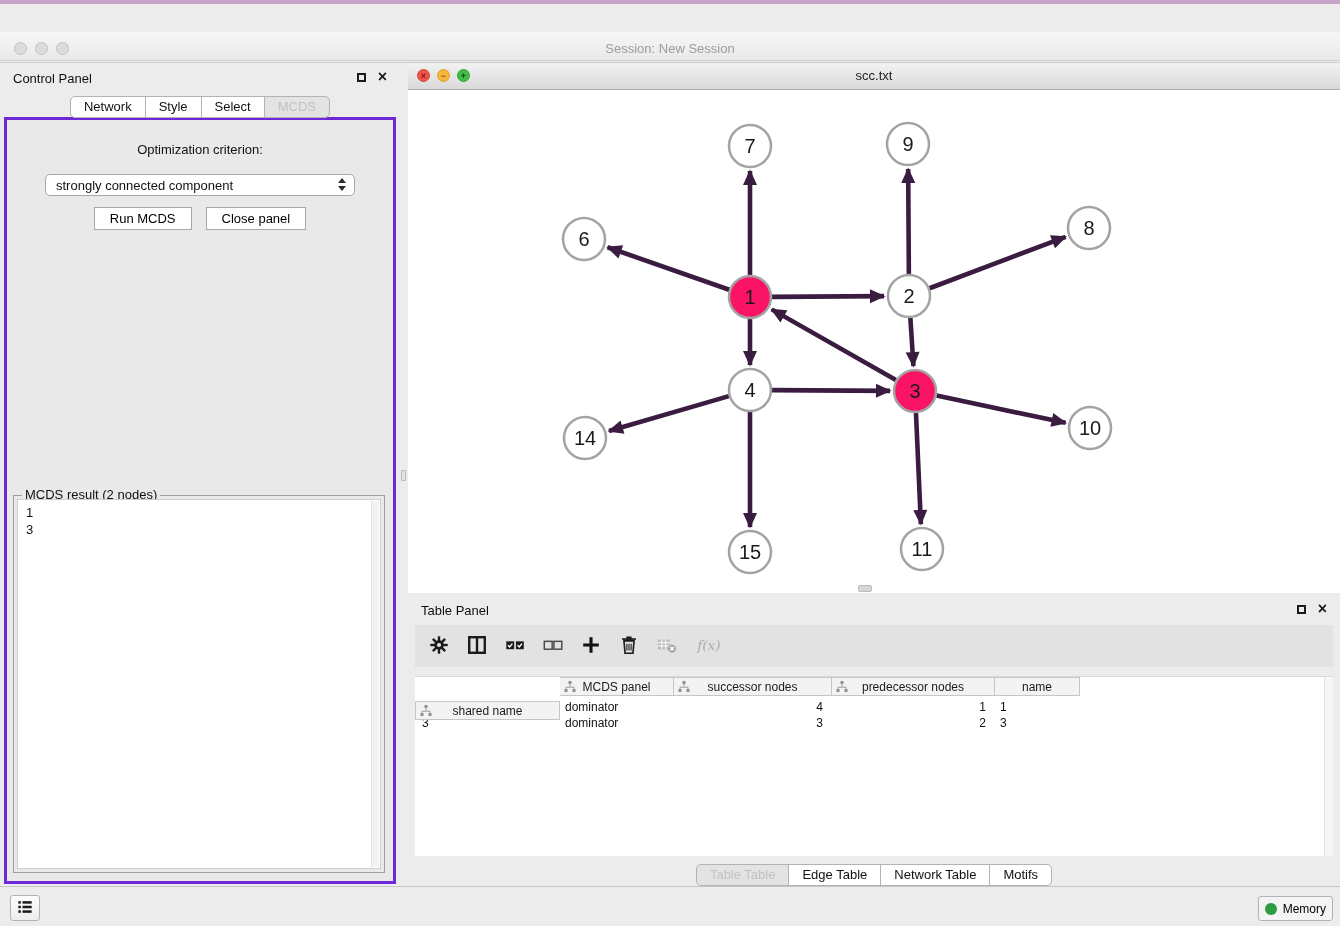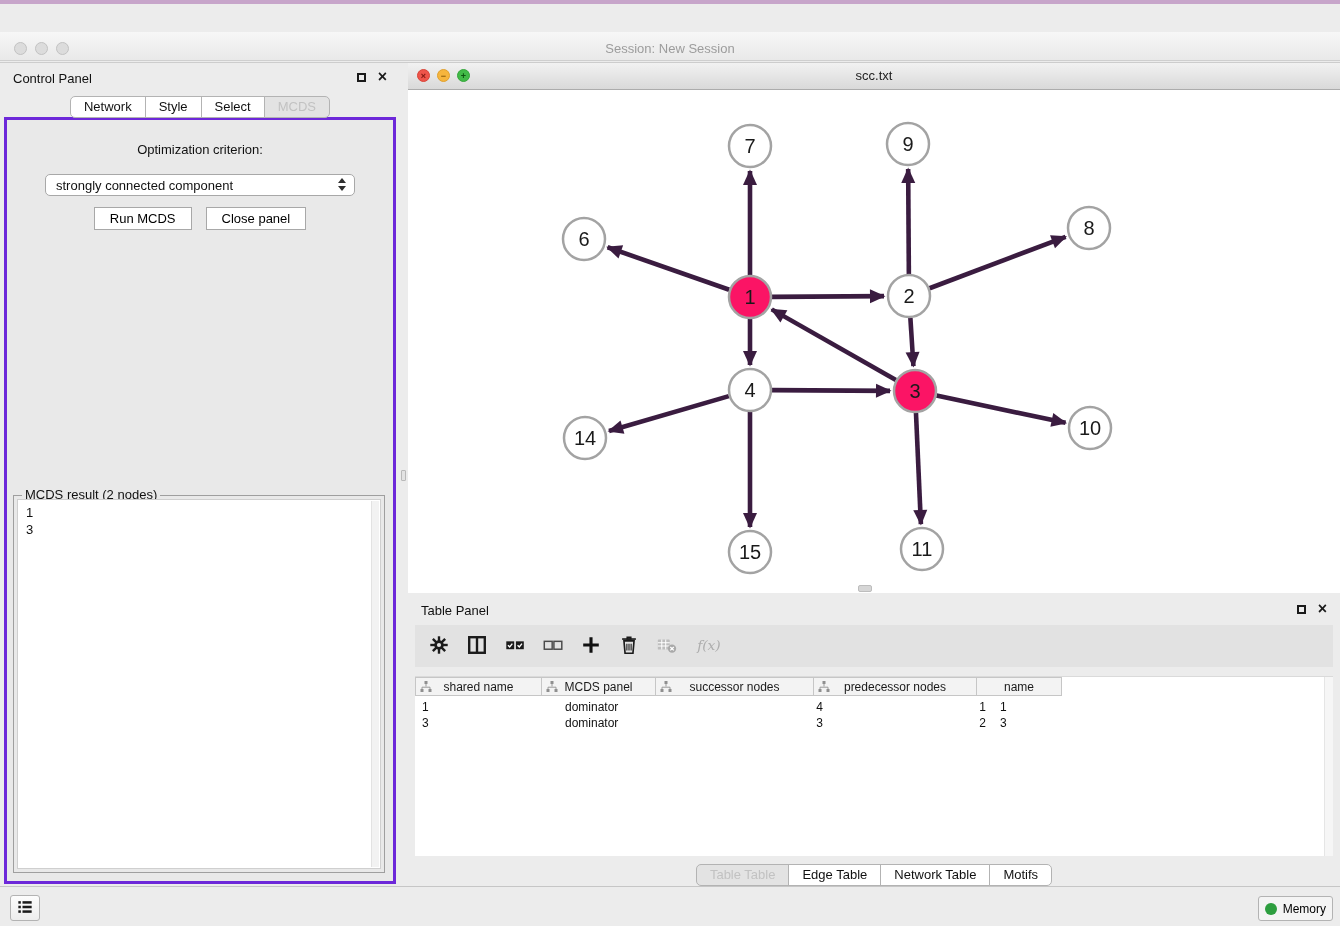--- a/index.html
+++ b/index.html
@@ -428,21 +428,21 @@
             </svg></span>
         </button>
         <button class="tpi wide">
           <span><svg viewBox="0 0 32 24">
               <text x="2" y="17.5" font-family="DejaVu Serif, serif" font-style="italic" font-size="15" fill="#adadad">f(x)</text>
             </svg></span>
         </button>
       </div>
     <div class="tp-table">
       <div class="t-head" id="t-head">
-          <div class="th" style="width: 127px;">
+          <div class="th" style="width: 145px; margin-top: 24px;">
             <span class="tree"><svg width="12" height="11" viewBox="0 0 12 11">
                 <path d="M6 3v2.5M2 8V6.2h8V8" stroke="#9a9a9a" fill="none"></path>
                 <rect x="4.5" y="0" width="3" height="3" fill="#8f8f8f"></rect>
                 <rect x="0.5" y="8" width="3" height="3" fill="#8f8f8f"></rect>
                 <rect x="8.5" y="8" width="3" height="3" fill="#8f8f8f"></rect>
               </svg></span>
             <span>shared name</span>
           </div>
           <div class="th" style="width: 114px;">
             <span class="tree"><svg width="12" height="11" viewBox="0 0 12 11">

